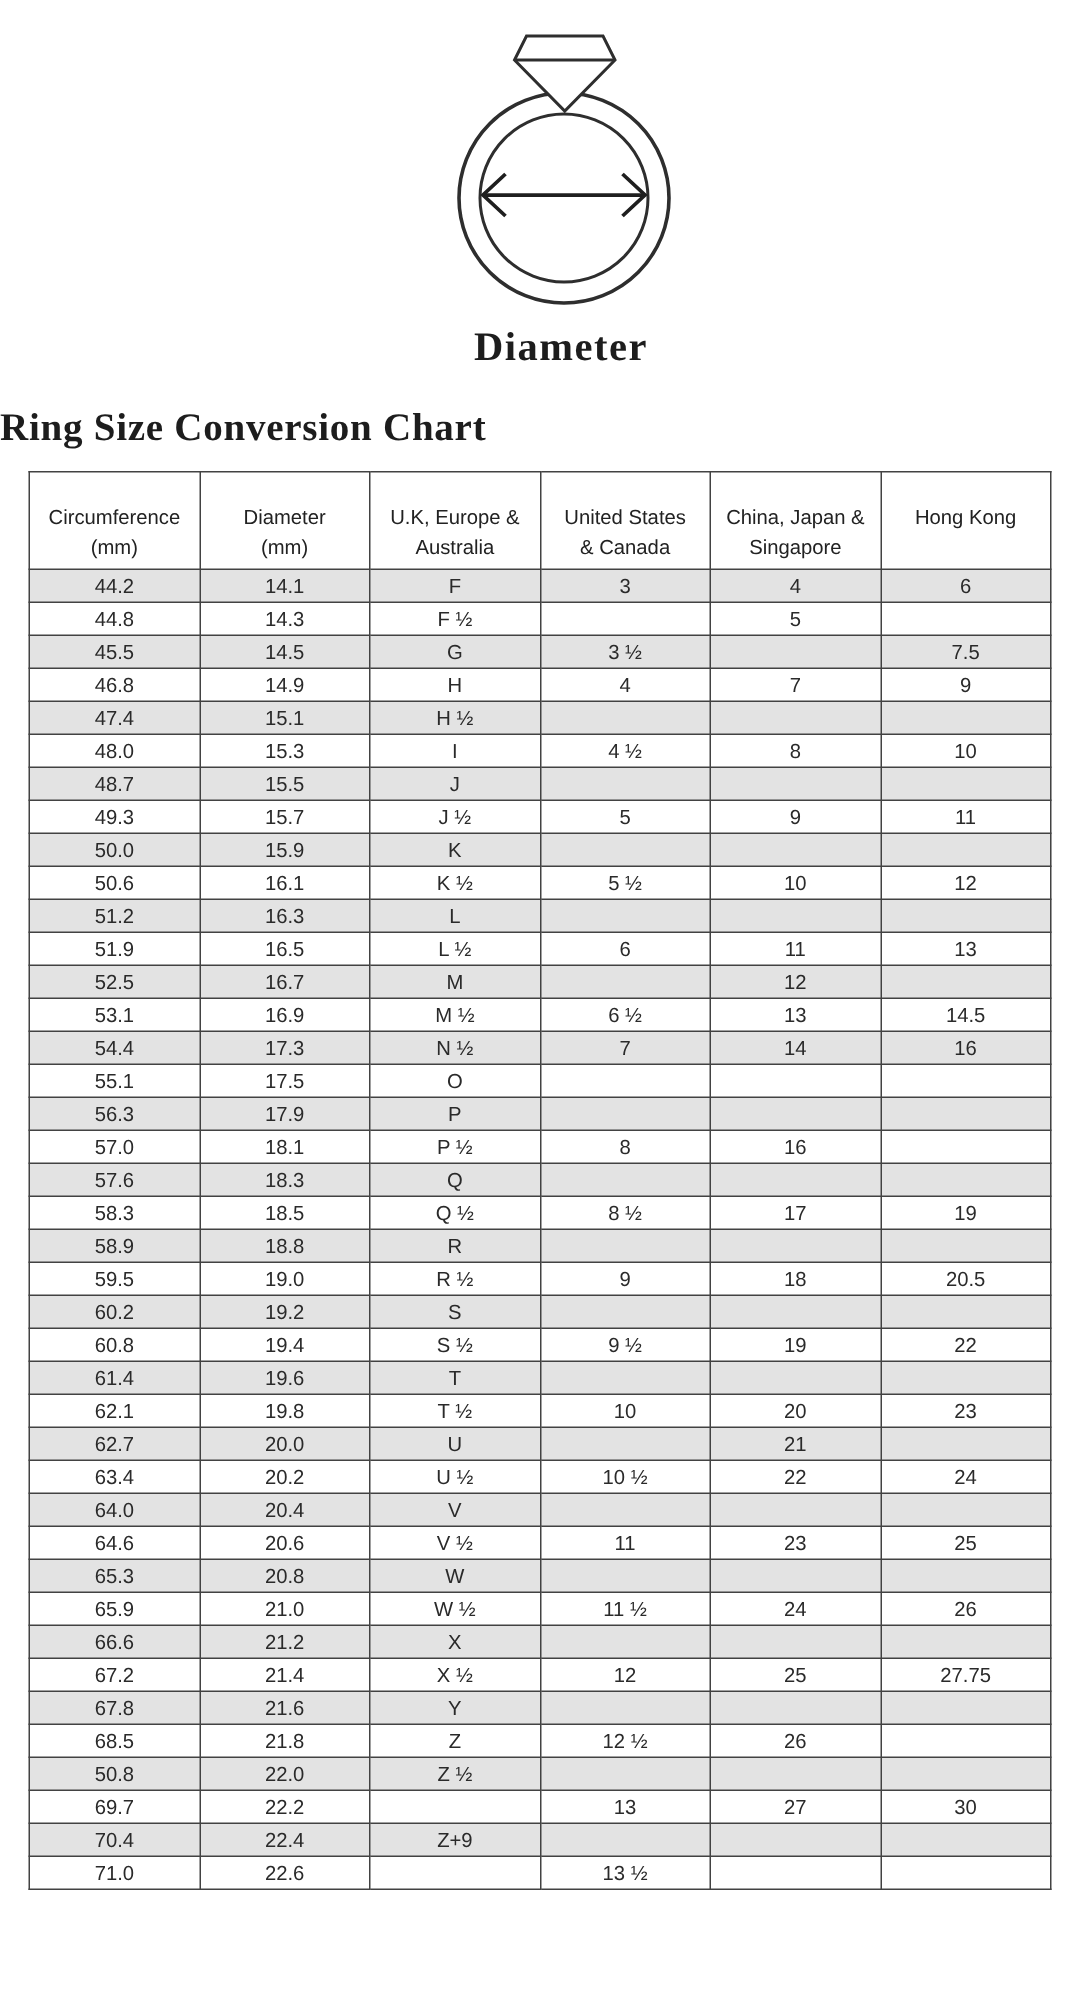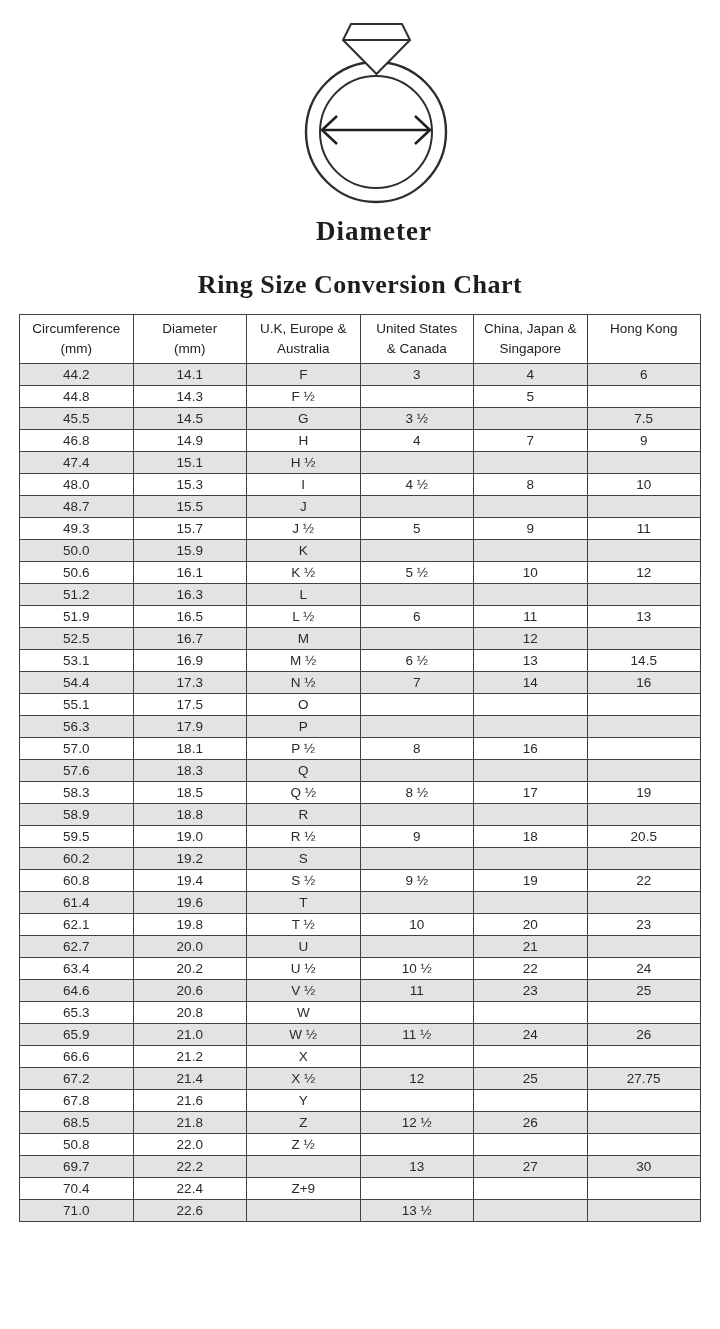--- a/index.html
+++ b/index.html
@@ -30,21 +30,20 @@
     font-weight: bold;
     font-size: 27px;
     letter-spacing: 1px;
     color: #1d1d1d;
     position: relative;
     left: 14px;
     line-height: 31px;
   }
   .chart-title {
     margin-top: 22px;
-    text-align: center;
     font-family: "Liberation Serif", serif;
     font-weight: bold;
     font-size: 26px;
     letter-spacing: 0.5px;
     color: #1d1d1d;
     line-height: 31px;
   }
   table.size-chart {
     border-collapse: collapse;
     table-layout: fixed;
@@ -54,21 +53,21 @@
   .size-chart th,
   .size-chart td {
     border: 1px solid #424242;
     text-align: center;
   }
   .size-chart th {
     font-weight: normal;
     font-size: 13.5px;
     line-height: 1.45;
     vertical-align: top;
-    padding: 4px 2px 5px 2px;
+    padding: 20px 2px 5px 2px;
     color: #222222;
     background: #ffffff;
   }
   .size-chart td {
     font-size: 13.5px;
     height: 21px;
     padding: 0 2px;
     color: #2a2a2a;
     background: #ffffff;
   }
@@ -351,20 +350,28 @@
         </tr>
         <tr>
           <td>63.4</td>
           <td>20.2</td>
           <td>U ½</td>
           <td>10 ½</td>
           <td>22</td>
           <td>24</td>
         </tr>
         <tr>
+          <td>64.0</td>
+          <td>20.4</td>
+          <td>V</td>
+          <td></td>
+          <td></td>
+          <td></td>
+        </tr>
+        <tr>
           <td>64.6</td>
           <td>20.6</td>
           <td>V ½</td>
           <td>11</td>
           <td>23</td>
           <td>25</td>
         </tr>
         <tr>
           <td>65.3</td>
           <td>20.8</td>

